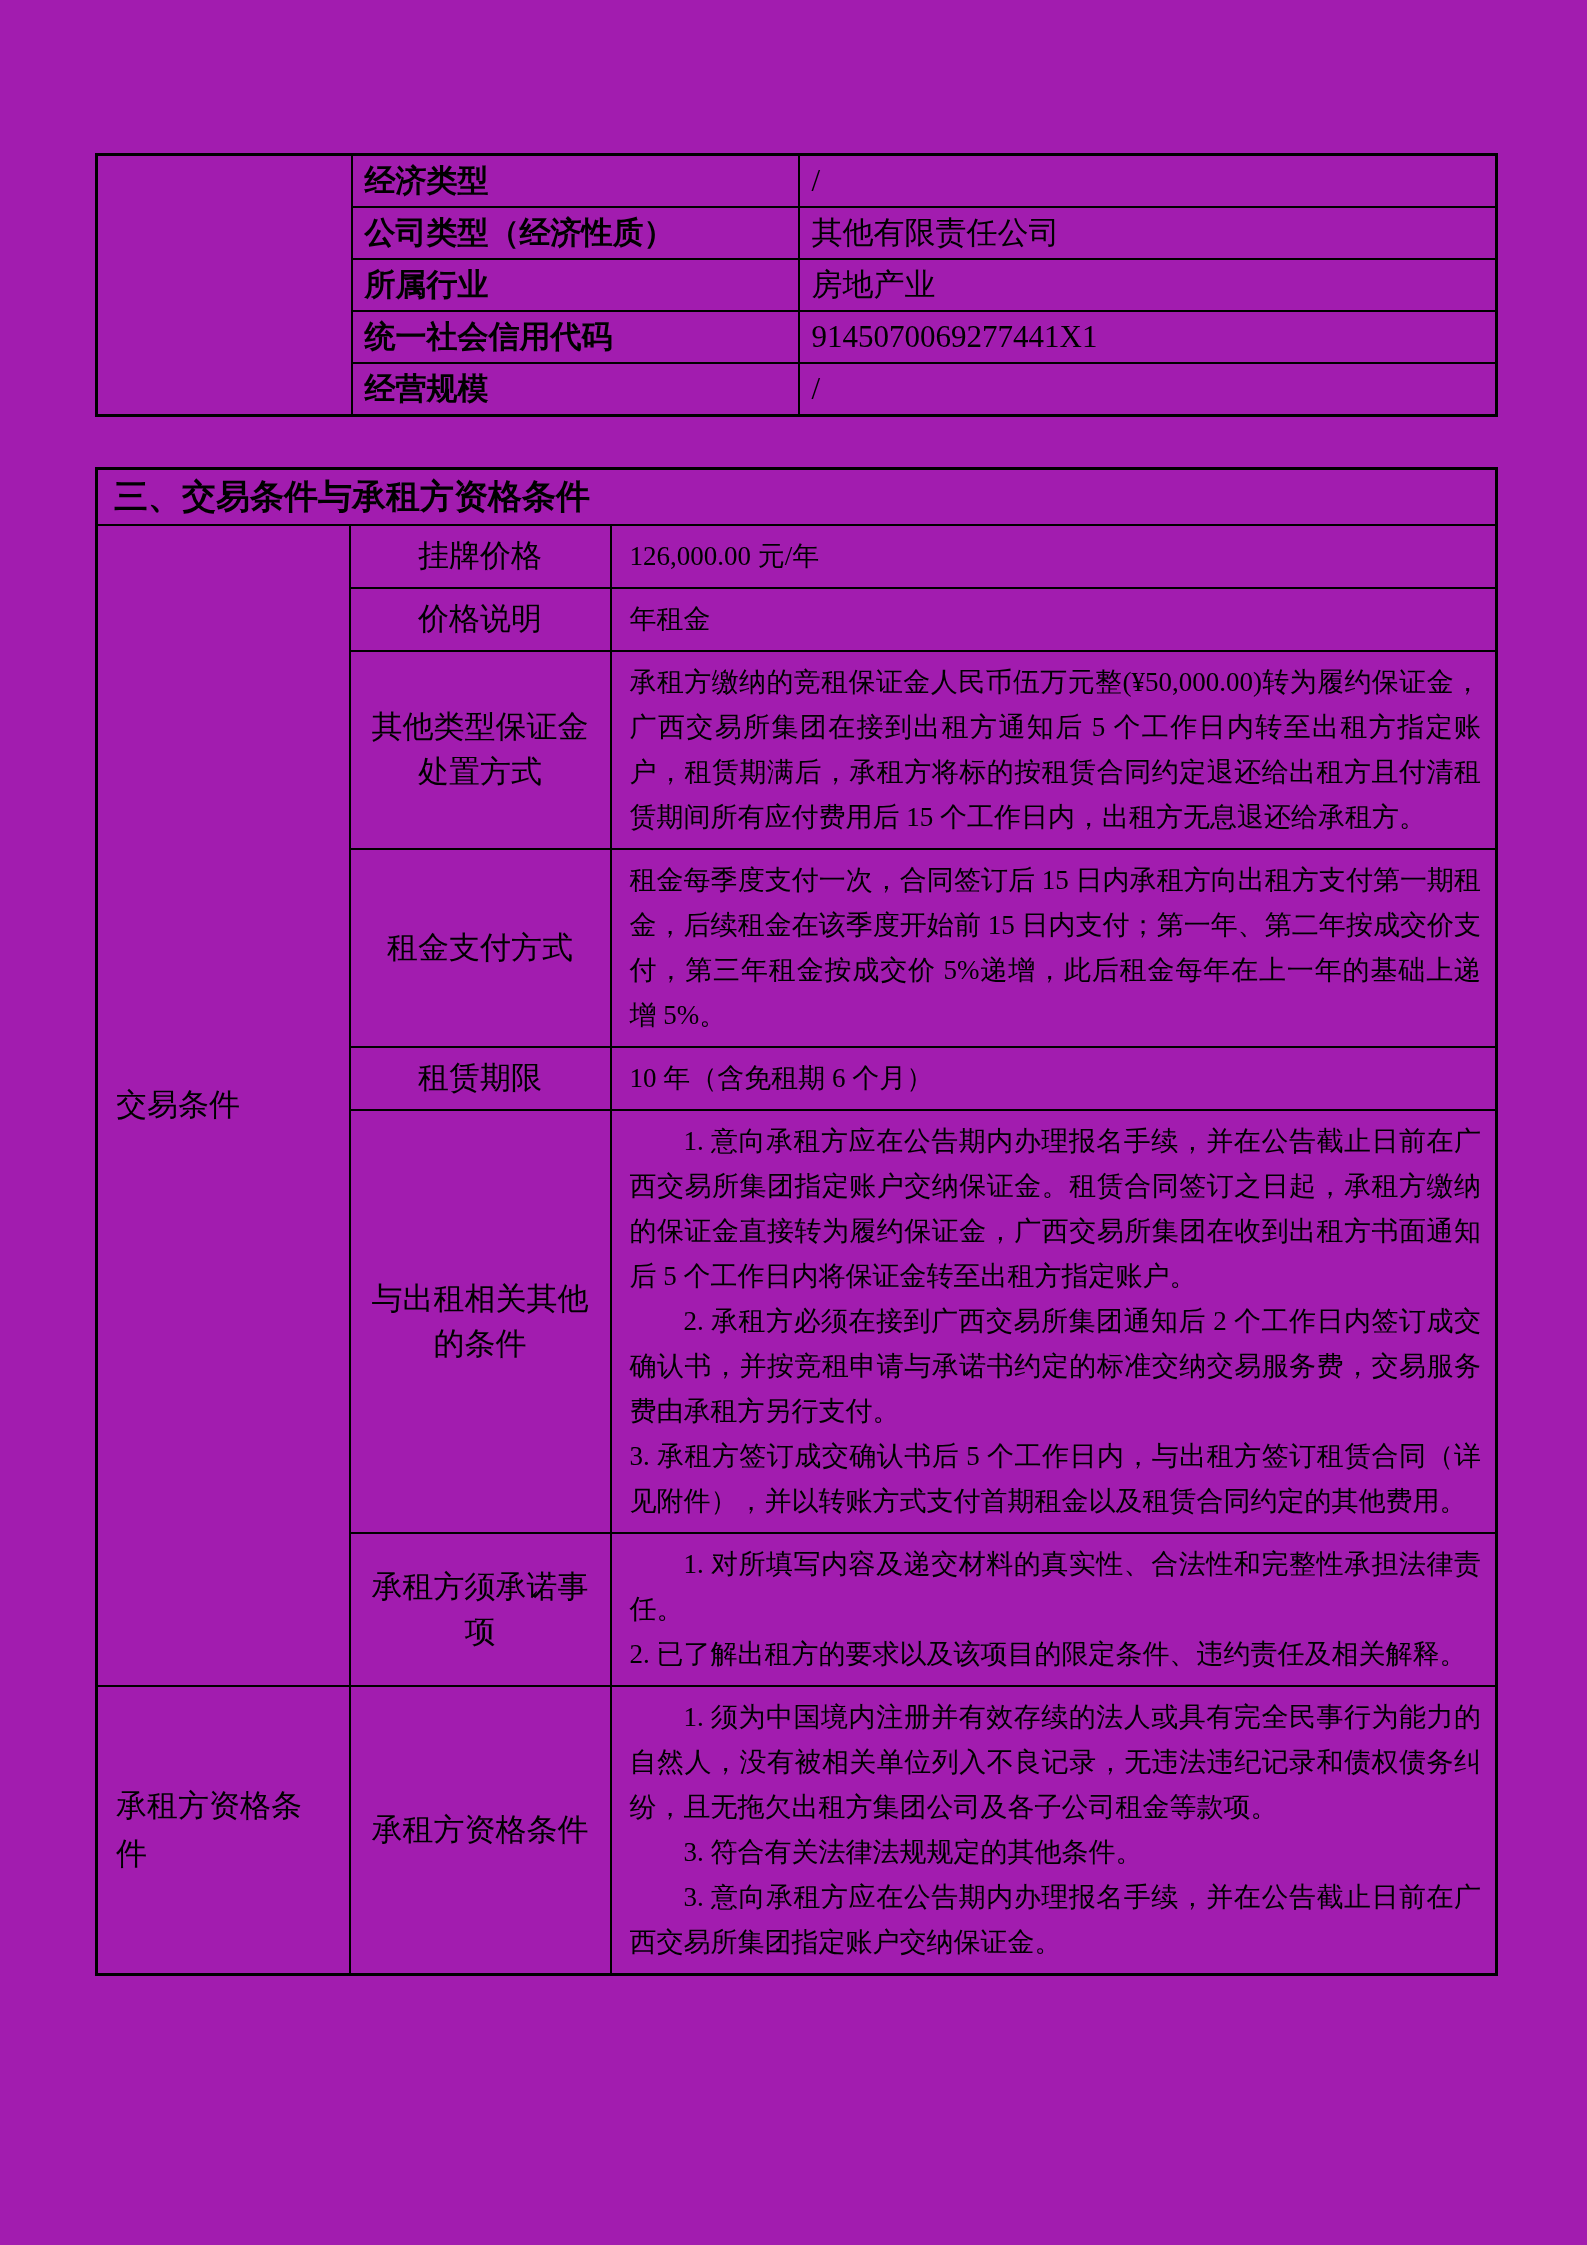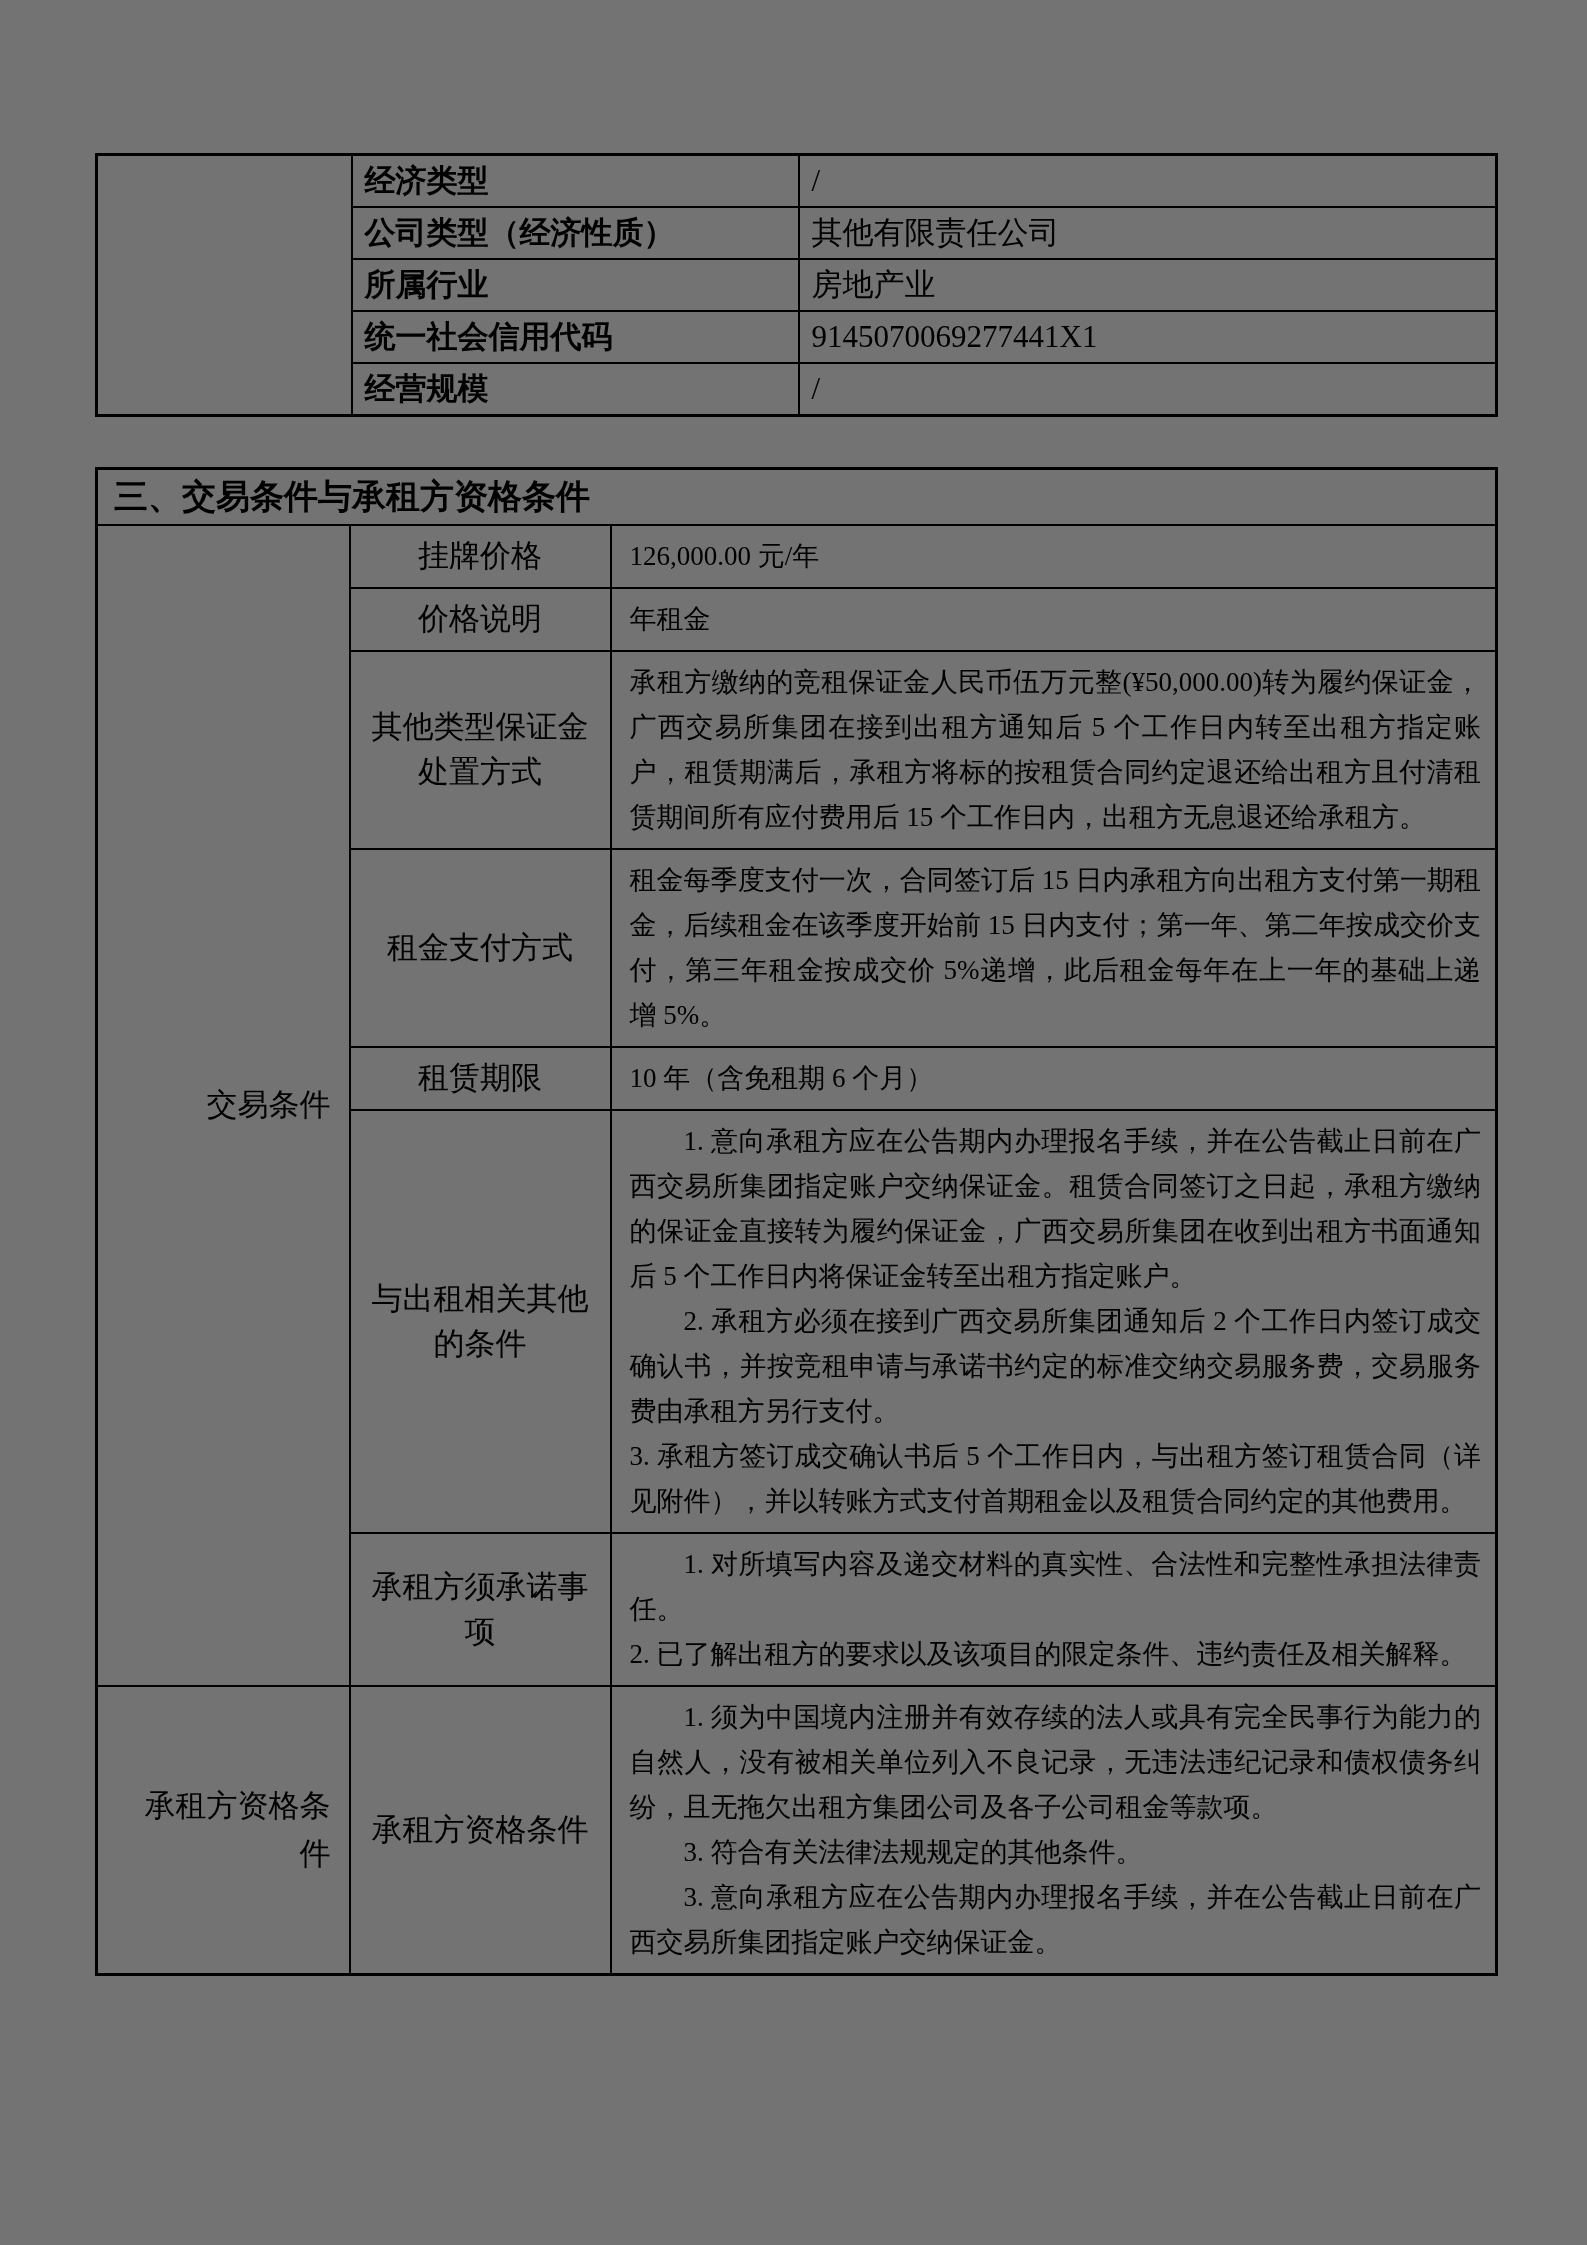--- a/index.html
+++ b/index.html
@@ -1,20 +1,20 @@
 <!DOCTYPE html>
 <html><head>
 <meta charset="utf-8">
 <style>
   html,body { margin:0; padding:0; background:#ffffff; }
   .page {
     position:relative;
     width:1587px;
     height:2245px;
-    background:#737373;
+    background:#a21caf;
     color:#000000;
     font-family:"Liberation Serif","DejaVu Serif",serif;
     overflow:hidden;
   }
   .content {
     position:absolute;
     left:95px;
     top:153px;
     width:1400px;
   }
@@ -45,21 +45,21 @@
   
   .main-table td.section-header {
     font-weight:bold;
     font-size:34px;
     height:55px;
     padding:4px 10px 4px 16px;
     text-align:left;
   }
   .main-table td.group-label {
     font-size:31px;
-    text-align:right;
+    text-align:left;
     white-space:pre-line;
     line-height:1.55;
     padding:6px 18px;
   }
   .main-table td.row-label {
     font-weight:normal;
     font-size:31px;
     text-align:center;
     white-space:pre-line;
     line-height:1.45;

